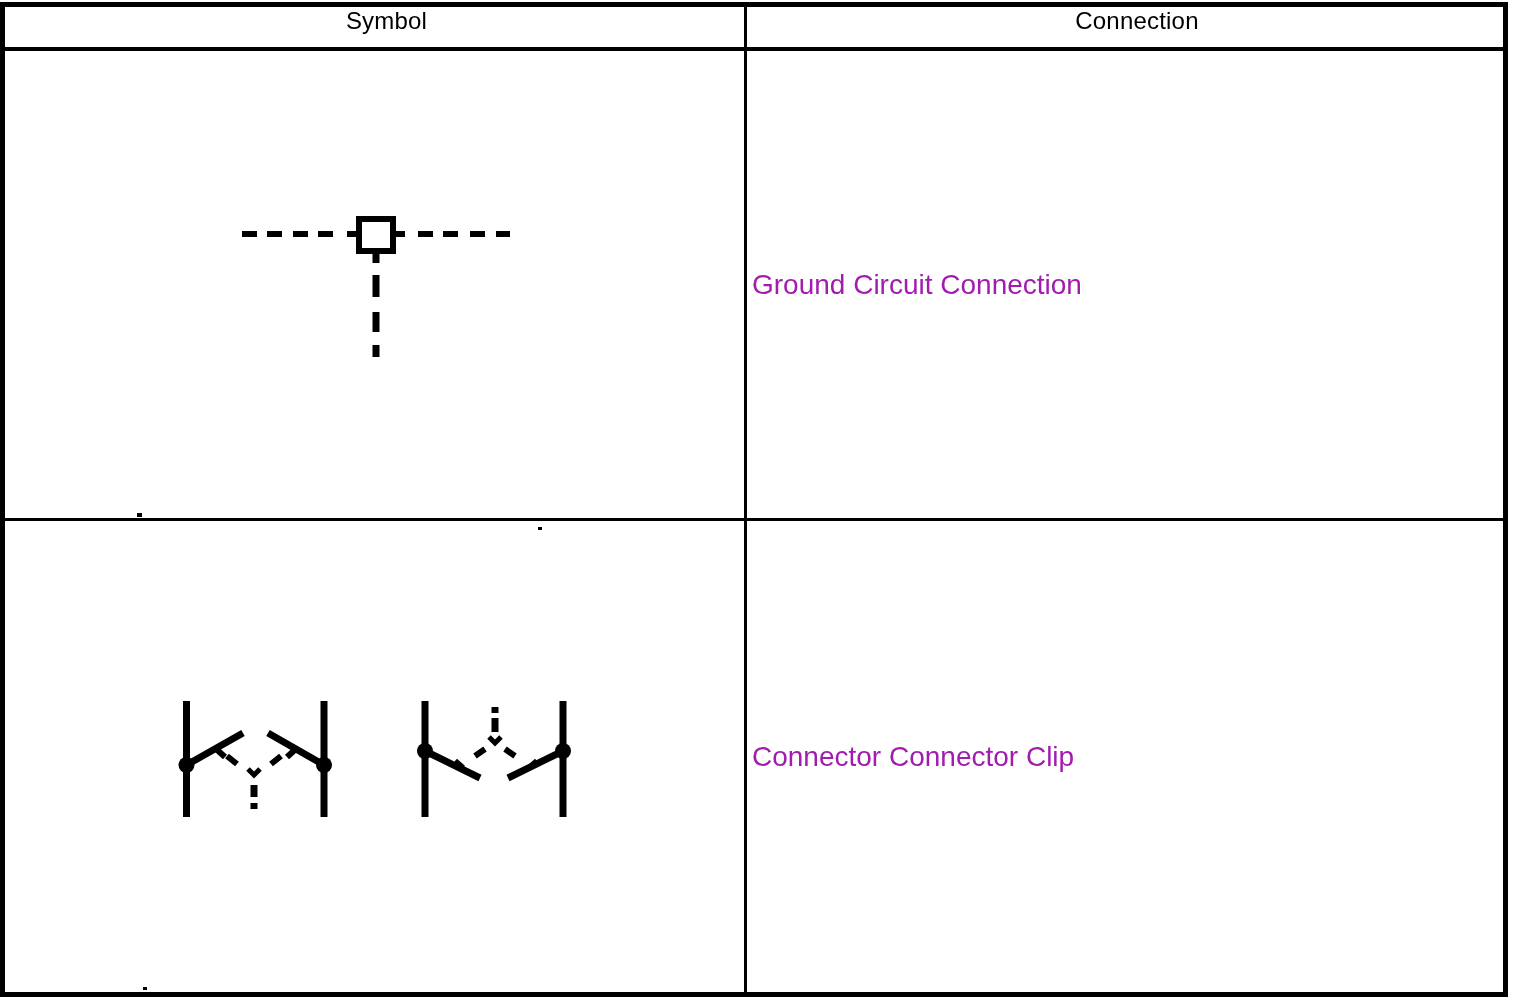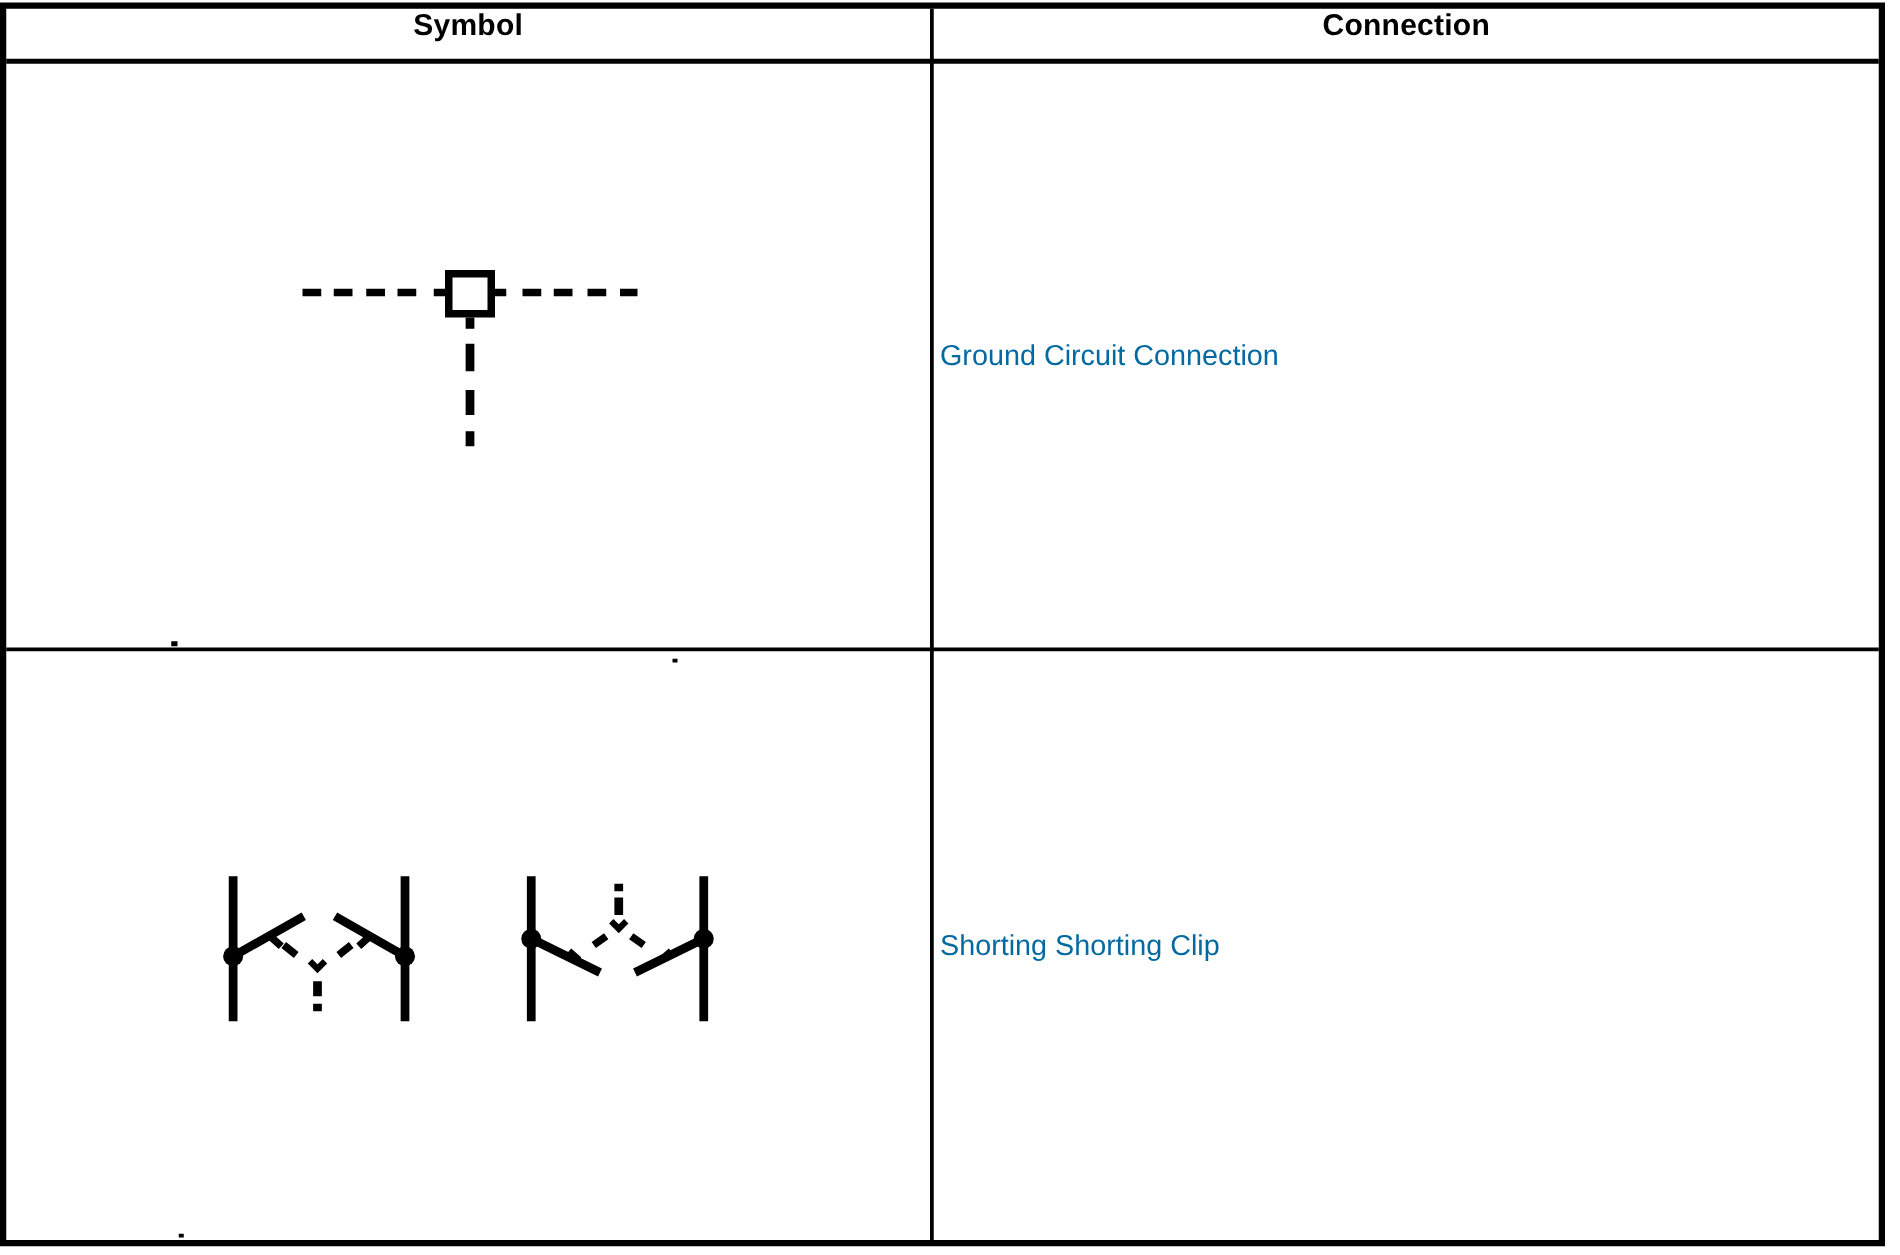--- a/index.html
+++ b/index.html
@@ -50,34 +50,35 @@
     background: #000;
   }
   .header-cell {
     position: absolute;
     top: 7px;
     height: 28px;
     display: flex;
     align-items: center;
     justify-content: center;
     font-size: 24px;
-    font-weight: bold;
+    font-weight: normal;
     color: #000;
     letter-spacing: 0.2px;
+    padding-left: 12px;
   }
   .header-symbol { left: 5px;  width: 739px; }
   .header-desc   { left: 747px; width: 756px; }
   .desc-cell {
     position: absolute;
     left: 750px;
     width: 748px;
     display: flex;
     align-items: center;
-    font-size: 23px;
-    color: #0369a1;
+    font-size: 28px;
+    color: #a21caf;
     padding-left: 2px;
   }
   .desc-row1 { top: 51px;  height: 467px; }
   .desc-row2 { top: 521px; height: 471px; }
   .symbol-svg { position: absolute; }
   .svg-ground { left: 230px; top: 200px; }
   .svg-clip   { left: 160px; top: 690px; }
   .speck {
     position: absolute;
     background: #000;
@@ -127,19 +128,19 @@
       <circle cx="265" cy="61" r="8" fill="#000" stroke="none"></circle>
       <circle cx="403" cy="61" r="8" fill="#000" stroke="none"></circle>
       <path stroke-width="7" d="M265 61L320 88 M403 61L348 88"></path>
       <path stroke-width="6" d="M295 71L303 78 M377 71L369 78"></path>
       <path stroke-width="7" d="M335 17V23 M335 28V42"></path>
       <path stroke-width="5" d="M329 47L335 53L341 47"></path>
       <path stroke-width="6" d="M315 66L325 59 M345 59L355 66"></path>
     </g>
   </svg>
 
-  <div class="desc-cell desc-row2">Shorting Shorting Clip</div>
+  <div class="desc-cell desc-row2">Connector Connector Clip</div>
 
   <div class="speck speck1"></div>
   <div class="speck speck2"></div>
   <div class="speck speck3"></div>
 
 </div>
 
 </body></html>

